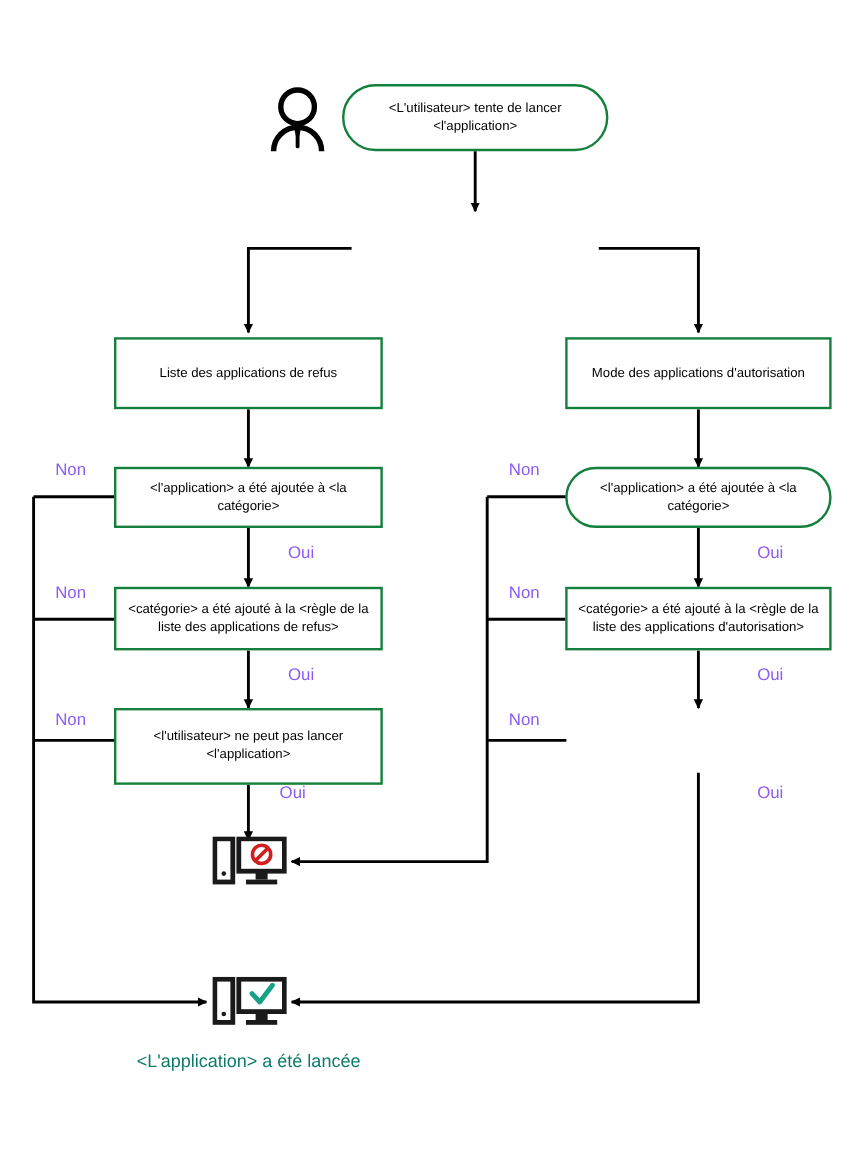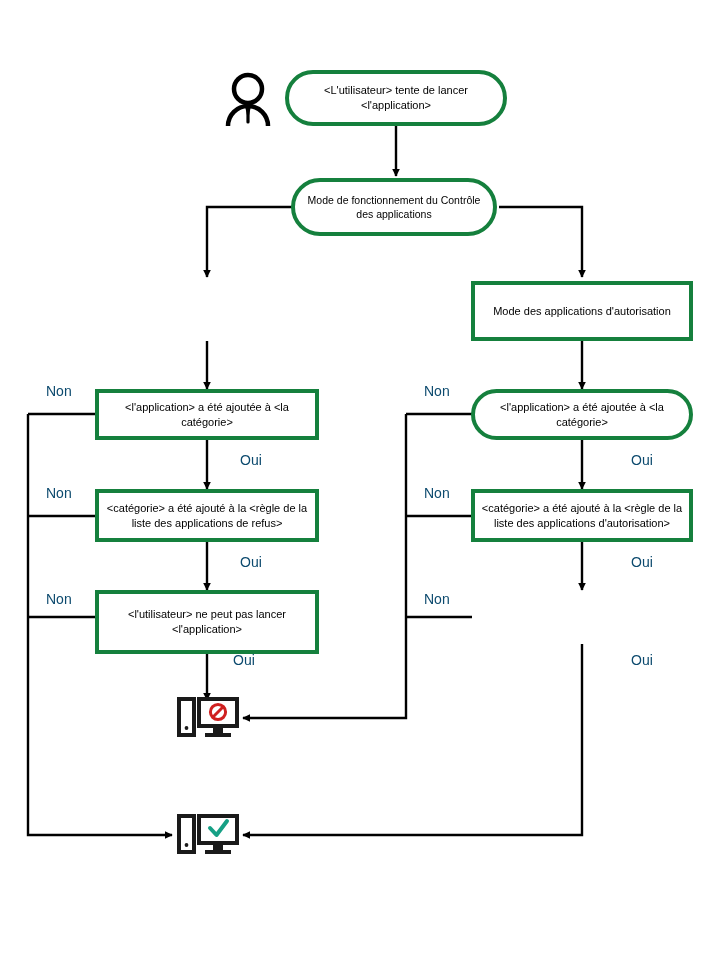--- a/index.html
+++ b/index.html
@@ -5,27 +5,27 @@
   html,body{margin:0;padding:0;background:#ffffff;}
   body{
     width:720px;height:960px;position:relative;overflow:hidden;
     font-family:"Liberation Sans","DejaVu Sans",sans-serif;
     color:#000;
   }
   #flow-root{position:absolute;inset:0;}
   svg.layer{position:absolute;left:0;top:0;width:720px;height:960px;}
 
   .node{position:absolute;box-sizing:border-box;display:flex;align-items:center;
-        justify-content:center;text-align:center;background:#fff;border:4px solid #15803d;
+        justify-content:center;text-align:center;background:#fff;border:2px solid #15803d;
         font-size:11px;line-height:1.35;padding:2px 6px;}
   .node.rect{border-radius:0;}
   .node.stadium{border-radius:999px;}
   .node-text{display:block;}
 
-  .edge-label{position:absolute;font-size:14px;color:#0c4a6e;white-space:nowrap;}
+  .edge-label{position:absolute;font-size:14px;color:#8b5cf6;white-space:nowrap;}
 
   .result-text{position:absolute;font-size:15px;white-space:nowrap;}
   .result-text.deny{color:#cf4b47;}
   .result-text.allow{color:#0e7a6b;}
 
   .icon-box{position:absolute;}
   .actor{position:absolute;}
 </style>
 </head>
 <body>
@@ -77,24 +77,24 @@
       <path d="M6,56 A20,20 0 0 1 46,56" fill="none" stroke="#000" stroke-width="4.5"></path>
       <path d="M26,34 L26,52" stroke="#000" stroke-width="3.2" stroke-linecap="round"></path>
       <path d="M23,36 L26,50 L29,36 z" fill="#000"></path>
     </svg>
   </div>
 
   <div class="node stadium" style="left:285px;top:70px;width:222px;height:56px;">
     <span class="node-text">&lt;L'utilisateur&gt; tente de lancer &lt;l'application&gt;</span>
   </div>
 
-  <div class="node stadium" style="left:291px;top:178px;width:206px;height:58px;font-size:10.5px;">
-    <span class="node-text">Mode de fonctionnement du Contrôle des applications</span>
+
+  <div class="node rect" style="left:95px;top:281px;width:224px;height:60px;">
+    <span class="node-text">Liste des applications de refus</span>
   </div>
-
 
   <div class="node rect" style="left:471px;top:281px;width:222px;height:60px;">
     <span class="node-text">Mode des applications d'autorisation</span>
   </div>
 
   <div class="node rect" style="left:95px;top:389px;width:224px;height:51px;">
     <span class="node-text">&lt;l'application&gt; a été ajoutée à &lt;la catégorie&gt;</span>
   </div>
 
   <div class="node stadium" style="left:471px;top:389px;width:222px;height:51px;">
@@ -149,14 +149,15 @@
     <svg width="62" height="46" viewBox="0 0 62 46" xmlns="http://www.w3.org/2000/svg">
       <rect x="2" y="2" width="15" height="36" fill="none" stroke="#1a1a1a" stroke-width="4"></rect>
       <circle cx="9.5" cy="31" r="1.9" fill="#1a1a1a"></circle>
       <rect x="22" y="2" width="38" height="27" fill="none" stroke="#1a1a1a" stroke-width="4"></rect>
       <rect x="36" y="29" width="10" height="7" fill="#1a1a1a"></rect>
       <rect x="28" y="36" width="26" height="4" fill="#1a1a1a"></rect>
       <path d="M33,14 L39.5,21 L50,7" fill="none" stroke="#16a085" stroke-width="4" stroke-linecap="round" stroke-linejoin="round"></path>
     </svg>
   </div>
 
+  <div class="result-text allow" style="left:114px;top:876px;">&lt;L'application&gt; a été lancée</div>
 
 </div>
 
 </body></html>

